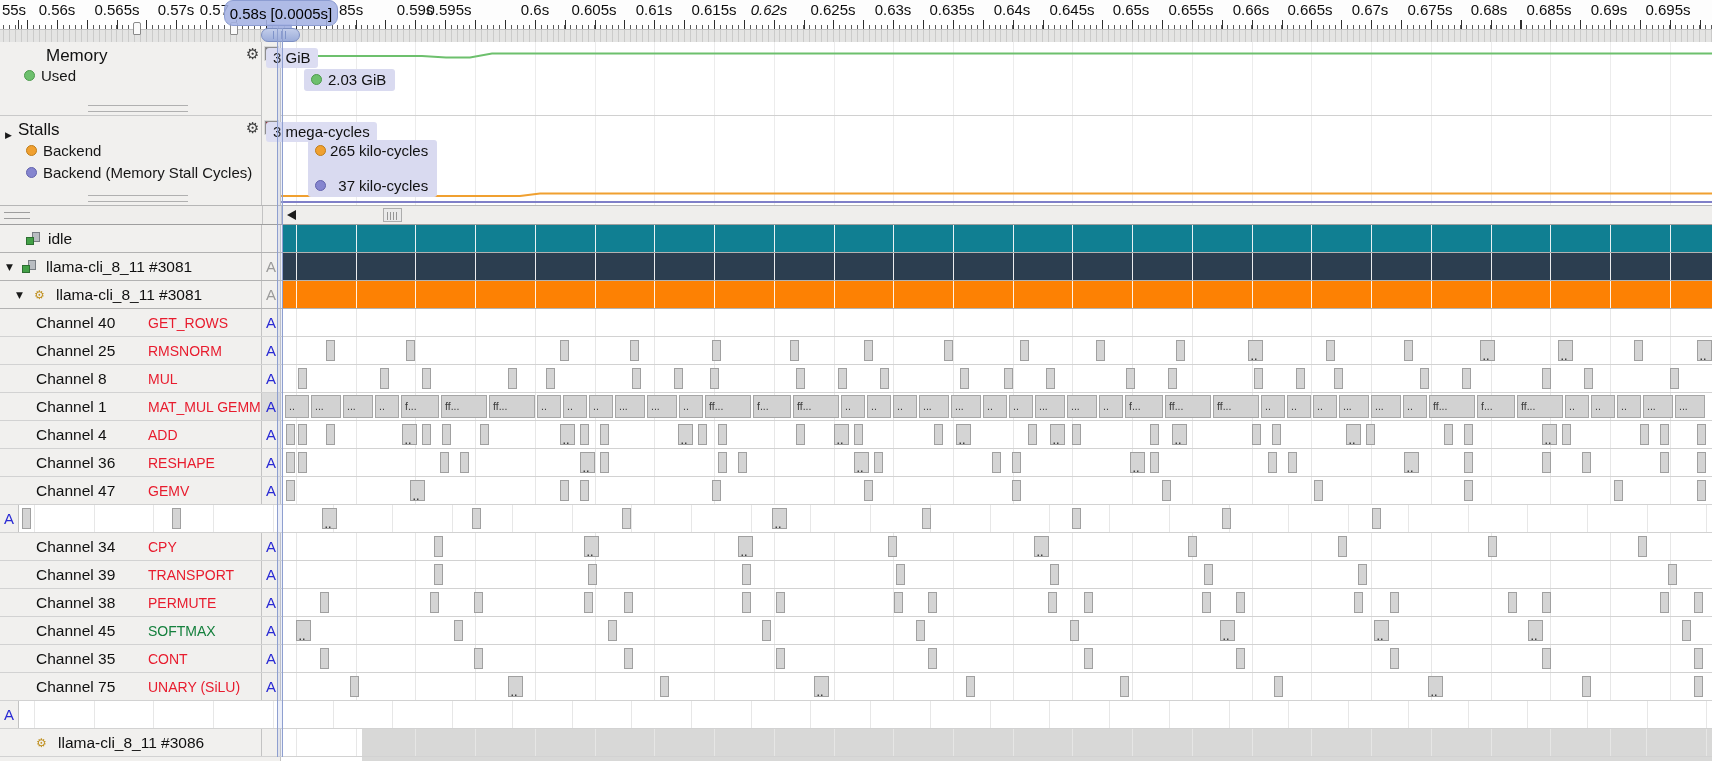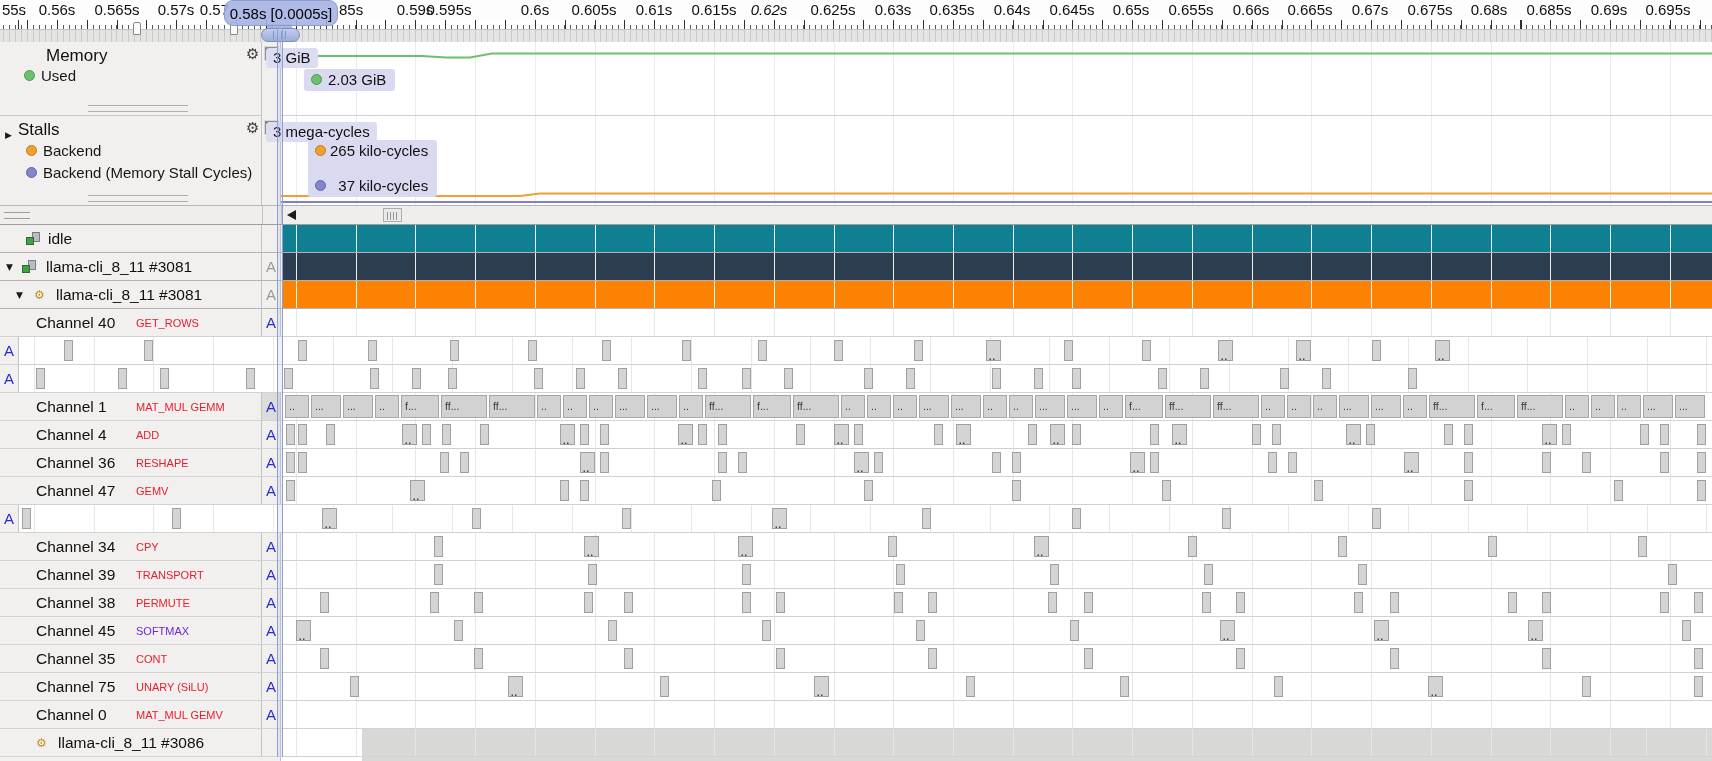--- a/index.html
+++ b/index.html
@@ -69,21 +69,21 @@
   .row.dark{border-bottom-color:#b2b2b2;}
   .row.selected{box-shadow:inset 0 1px 0 #9a9a9a, inset 0 -1px 0 #9a9a9a;}
   .lblcell{width:262px;min-width:262px;background:#f1f0ee;border-right:1px solid #c3c3c3;box-sizing:border-box;
     position:relative;display:flex;align-items:center;overflow:hidden;}
   .midcell{width:19px;min-width:19px;background:#f1f0ee;border-right:1px solid #c3c3c3;box-sizing:border-box;
     display:flex;align-items:center;justify-content:center;position:relative;}
   .midcell.sel{background:#dcdcdc;}
   .tlcell{flex:1;position:relative;overflow:hidden;background:#fff;
     background-image:repeating-linear-gradient(to right,#e7e7e7 0 1px,transparent 1px 59.73px);background-position:15px 0;}
   .rowname{font-size:15.5px;color:#101010;white-space:nowrap;}
-  .opname{position:absolute;left:136px;top:50%;transform:translateY(-50%);font-size:11px;white-space:nowrap;}
+  .opname{position:absolute;left:148px;top:50%;transform:translateY(-50%);font-size:14px;white-space:nowrap;}
   .badge{font-size:15px;font-weight:400;}
   .expander{position:absolute;top:50%;transform:translateY(-50%);font-size:9px;color:#1a1a1a;
     font-family:"DejaVu Sans",sans-serif;}
   .gearicon{position:absolute;top:50%;transform:translateY(-50%);font-family:"DejaVu Sans",sans-serif;
     font-size:12px;color:#c09020;}
   .icon-proc{position:absolute;top:7px;width:14px;height:13px;}
   .icon-proc .b1{position:absolute;right:0;top:0;width:8px;height:10px;background:#b9bdc2;border:1px solid #787d83;box-sizing:border-box;}
   .icon-proc .b2{position:absolute;left:0;bottom:0;width:8px;height:8px;background:#43a047;border:1px solid #2d6e31;box-sizing:border-box;}
   .bar{position:absolute;left:2px;right:0;top:0;bottom:0;
     background-image:repeating-linear-gradient(to right,rgba(255,255,255,0.9) 0 1px,transparent 1px 59.73px);
@@ -258,20 +258,24 @@
         <div class="lblcell">
           <span class="rowname" style="margin-left: 36px;">Channel 40</span>
           <span class="opname" style="color: rgb(232, 28, 46);">GET_ROWS</span>
         </div>
         <div class="midcell">
           <span class="badge" style="color: rgb(42, 42, 212);">A</span>
         </div>
         <div class="tlcell"></div>
       </div>
       <div class="row">
+        <div class="lblcell">
+          <span class="rowname" style="margin-left: 36px;">Channel 25</span>
+          <span class="opname" style="color: rgb(232, 28, 46);">RMSNORM</span>
+        </div>
         <div class="midcell">
           <span class="badge" style="color: rgb(42, 42, 212);">A</span>
         </div>
         <div class="tlcell">
           <div class="block" style="left: 45px;"></div>
           <div class="block" style="left: 125px;"></div>
           <div class="block" style="left: 279px;"></div>
           <div class="block" style="left: 349px;"></div>
           <div class="block" style="left: 431px;"></div>
           <div class="block" style="left: 509px;"></div>
@@ -291,20 +295,24 @@
           <div class="block d" style="left: 1277px;">
             <span class="dots">..</span>
           </div>
           <div class="block" style="left: 1353px;"></div>
           <div class="block d" style="left: 1416px;">
             <span class="dots">..</span>
           </div>
         </div>
       </div>
       <div class="row">
+        <div class="lblcell">
+          <span class="rowname" style="margin-left: 36px;">Channel 8</span>
+          <span class="opname" style="color: rgb(232, 28, 46);">MUL</span>
+        </div>
         <div class="midcell">
           <span class="badge" style="color: rgb(42, 42, 212);">A</span>
         </div>
         <div class="tlcell">
           <div class="block" style="left: 17px;"></div>
           <div class="block" style="left: 99px;"></div>
           <div class="block" style="left: 141px;"></div>
           <div class="block" style="left: 227px;"></div>
           <div class="block" style="left: 265px;"></div>
           <div class="block" style="left: 351px;"></div>
@@ -603,21 +611,21 @@
           <div class="block" style="left: 1109px;"></div>
           <div class="block" style="left: 1227px;"></div>
           <div class="block" style="left: 1261px;"></div>
           <div class="block" style="left: 1379px;"></div>
           <div class="block" style="left: 1413px;"></div>
         </div>
       </div>
       <div class="row">
         <div class="lblcell">
           <span class="rowname" style="margin-left: 36px; text-align: center;">Channel 45</span>
-          <span class="opname" style="color: #6d28d9;">SOFTMAX</span>
+          <span class="opname" style="color: #15803d;">SOFTMAX</span>
         </div>
         <div class="midcell">
           <span class="badge" style="color: rgb(42, 42, 212);">A</span>
         </div>
         <div class="tlcell">
           <div class="block d" style="left: 15px;">
             <span class="dots">..</span>
           </div>
           <div class="block" style="left: 173px;"></div>
           <div class="block" style="left: 327px;"></div>
@@ -678,24 +686,20 @@
           <div class="block" style="left: 839px;"></div>
           <div class="block" style="left: 993px;"></div>
           <div class="block d" style="left: 1147px;">
             <span class="dots">..</span>
           </div>
           <div class="block" style="left: 1301px;"></div>
           <div class="block" style="left: 1413px;"></div>
         </div>
       </div>
       <div class="row">
-        <div class="lblcell">
-          <span class="rowname" style="margin-left: 36px;">Channel 0</span>
-          <span class="opname" style="color: rgb(232, 28, 46);">MAT_MUL GEMV</span>
-        </div>
         <div class="midcell">
           <span class="badge" style="color: rgb(42, 42, 212);">A</span>
         </div>
         <div class="tlcell"></div>
       </div>
       <div class="row">
         <div class="lblcell">
           <span class="gearicon" style="left: 36px;">⚙</span>
           <span class="rowname" style="margin-left: 58px;">llama-cli_8_11 #3086</span>
         </div>

